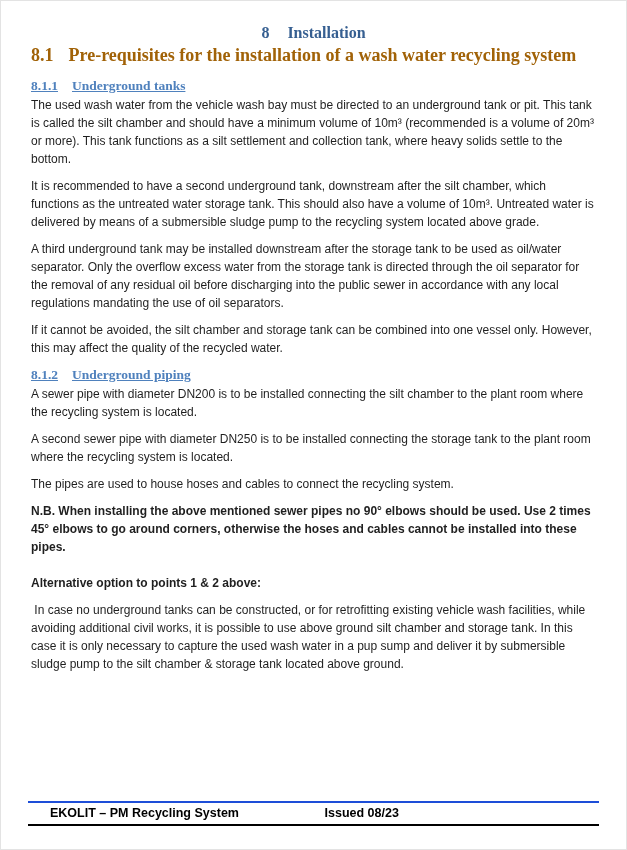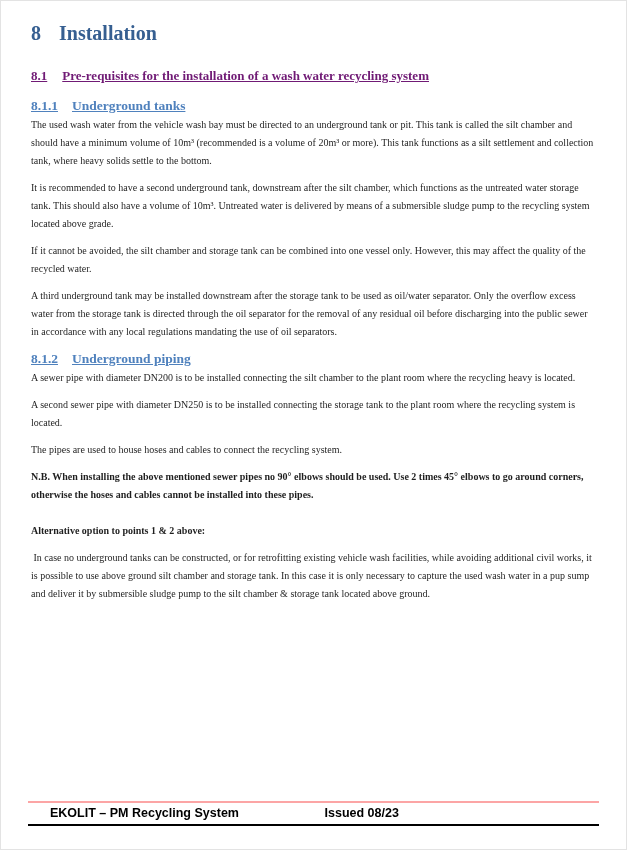--- a/index.html
+++ b/index.html
@@ -11,67 +11,66 @@
     background: #ffffff;
     border: 1px solid #e3e3e3;
     font-family: "Liberation Sans", sans-serif;
     color: #1f1f1f;
     overflow: hidden;
   }
   .content { padding: 20px 30px 0 30px; }
 
   .doc-h1 {
     font-family: "Liberation Serif", serif;
-    font-size: 20px;
+    font-size: 16px;
     line-height: 24px;
     font-weight: bold;
     color: #365F91;
-    margin: 0 0 20px 0;
+    margin: 0 0 0 0;
+    text-align: center;
   }
   .doc-h1 .h-num { margin-right: 18px; }
 
   .doc-h2 {
     font-family: "Liberation Serif", serif;
-    font-size: 13px;
+    font-size: 18px;
     line-height: 21px;
     font-weight: bold;
-    color: #701a75;
+    color: #a16207;
     margin: 0 0 11px 0;
-    text-decoration: underline;
   }
   .doc-h2 .h-num { margin-right: 15px; }
 
   .doc-h3 {
     font-family: "Liberation Serif", serif;
     font-size: 13.5px;
     line-height: 17px;
     font-weight: bold;
     color: #4F81BD;
     margin: 0 0 2px 0;
     text-decoration: underline;
   }
   .doc-h3 .h-num { margin-right: 14px; }
 
   .body-p {
-    font-size: 10px;
+    font-size: 12px;
     line-height: 18px;
     margin: 0 0 9px 0;
-    font-family: Liberation Serif, serif;
   }
   .bold-p { font-weight: bold; }
   .nb-p { margin-top: 3px; }
   .alt-heading { margin-top: 18px; }
   .section-2 { margin-top: 2px; }
 
   .footer {
     position: absolute;
     left: 27px;
     right: 27px;
     top: 800px;
-    border-top: 2px solid #fca5a5;
+    border-top: 2px solid #1d4ed8;
     border-bottom: 2px solid #000000;
     display: flex;
     align-items: center;
     padding: 3px 0 4px 0;
     font-size: 12.5px;
     font-weight: bold;
     color: #000000;
   }
   .footer-left  { flex: 1; padding-left: 22px; text-align: left; }
   .footer-center{ flex: 1; }
@@ -90,29 +89,29 @@
     <h2 class="doc-h2">
       <span class="h-num">8.1</span><span>Pre-requisites for the installation of a wash water recycling system</span>
     </h2>
 
     <div class="section">
       <h3 class="doc-h3">
         <span class="h-num">8.1.1</span><span>Underground tanks</span>
       </h3>
       <p class="body-p">The used wash water from the vehicle wash bay must be directed to an underground tank or pit. This tank is called the silt chamber and should have a minimum volume of 10m³ (recommended is a volume of 20m³ or more).  This tank functions as a silt settlement and collection tank, where heavy solids settle to the bottom.</p>
       <p class="body-p">It is recommended to have a second underground tank, downstream after the silt chamber, which functions as the untreated water storage tank. This should also have a volume of 10m³.  Untreated water is delivered by means of a submersible sludge pump to the recycling system located above grade.</p>
+      <p class="body-p">A third underground tank may be installed downstream after the storage tank to be used as oil/water separator. Only the overflow excess water from the storage tank is directed through the oil separator for the removal of any residual oil before discharging into the public sewer in accordance with any local regulations mandating the use of oil separators.</p>
       <p class="body-p">If it cannot be avoided, the silt chamber and storage tank can be combined into one vessel only. However, this may affect the quality of the recycled water.</p>
-      <p class="body-p">A third underground tank may be installed downstream after the storage tank to be used as oil/water separator. Only the overflow excess water from the storage tank is directed through the oil separator for the removal of any residual oil before discharging into the public sewer in accordance with any local regulations mandating the use of oil separators.</p>
     </div>
 
     <div class="section section-2">
       <h3 class="doc-h3">
         <span class="h-num">8.1.2</span><span>Underground piping</span>
       </h3>
-      <p class="body-p">A sewer pipe with diameter DN200 is to be installed connecting the silt chamber to the plant room where the recycling heavy is located.</p>
+      <p class="body-p">A sewer pipe with diameter DN200 is to be installed connecting the silt chamber to the plant room where the recycling system is located.</p>
       <p class="body-p">A second sewer pipe with diameter DN250 is to be installed connecting the storage tank to the plant room where the recycling system is located.</p>
       <p class="body-p">The pipes are used to house hoses and cables to connect the recycling system.</p>
     </div>
 
     <p class="body-p bold-p nb-p">N.B. When installing the above mentioned sewer pipes no 90° elbows should be used.  Use 2 times 45° elbows to go around corners, otherwise the hoses and cables cannot be installed into these pipes.</p>
 
     <p class="body-p bold-p alt-heading">Alternative option to points 1 &amp; 2 above:</p>
 
     <p class="body-p">&nbsp;In case no underground tanks can be constructed, or for retrofitting existing vehicle wash facilities, while avoiding additional civil works, it is possible to use above ground silt chamber and storage tank. In this case it is only necessary to capture the used wash water in a pup sump and deliver it by submersible sludge pump to the silt chamber &amp; storage tank located above ground.</p>
 

